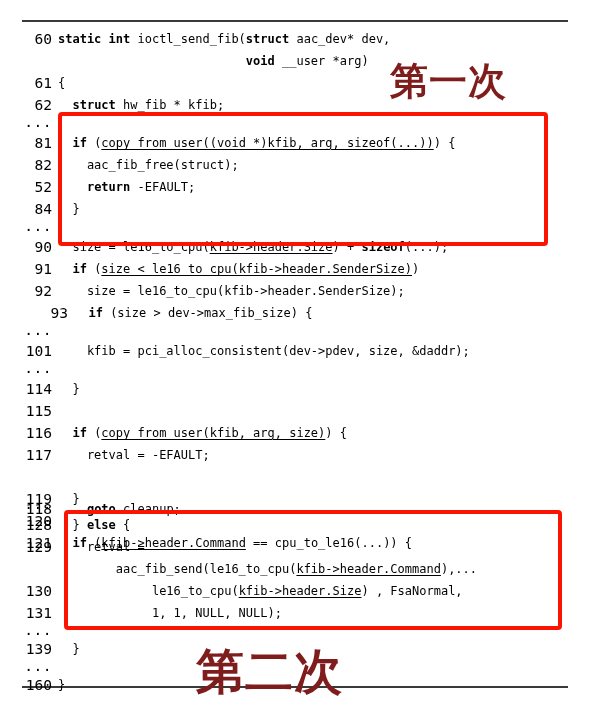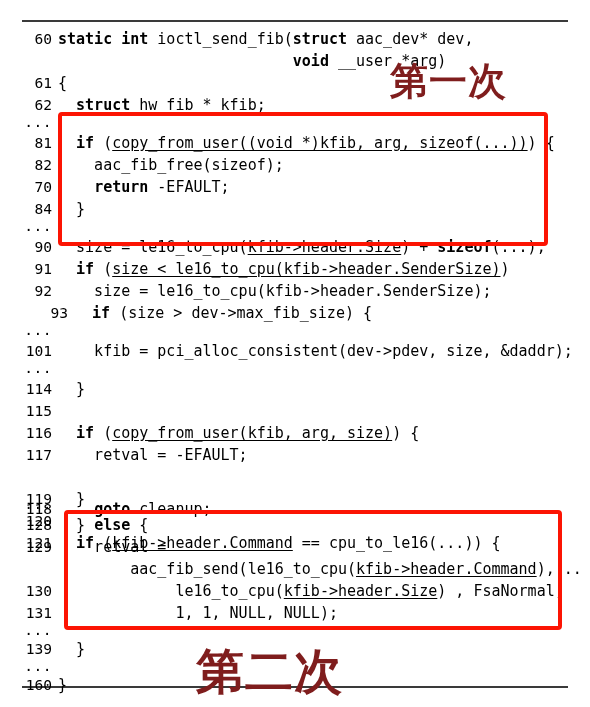--- a/index.html
+++ b/index.html
@@ -69,21 +69,21 @@
     text-align: right;
     padding-right: 0px;
   }
 
   .codetext {
     position: absolute;
     left: 58px;
     top: 0;
     white-space: pre;
     font-family: "DejaVu Sans Mono", "Liberation Mono", monospace;
-    font-size: 15px;
+    font-size: 12px;
     color: #000000;
   }
 
   .kw  { font-weight: bold; }
   .ul  { text-decoration: underline; text-underline-offset: 2px; }
 
   
   .sep-row { height: 16px; line-height: 16px; }
   .sep-row .lineno { line-height: 12px; }
 
@@ -145,25 +145,25 @@
       <span class="lineno dots">...</span>
     </div>
 
     <div class="code-line" style="top:104px;position:absolute;left:0;width:590px;">
       <span class="lineno">81</span>
       <span class="codetext">  <span class="kw">if</span> (<span class="ul">copy_from_user((void *)kfib, arg, sizeof(...))</span>) {</span>
     </div>
 
     <div class="code-line" style="top:126px;position:absolute;left:0;width:590px;">
       <span class="lineno">82</span>
-      <span class="codetext">    aac_fib_free(sizeof);</span>
+      <span class="codetext">    aac_fib_free(struct);</span>
     </div>
 
     <div class="code-line" style="top:148px;position:absolute;left:0;width:590px;">
-      <span class="lineno">70</span>
+      <span class="lineno">52</span>
       <span class="codetext">    <span class="kw">return</span> -EFAULT;</span>
     </div>
 
     <div class="code-line" style="top:170px;position:absolute;left:0;width:590px;">
       <span class="lineno">84</span>
       <span class="codetext">  }</span>
     </div>
 
     <div class="code-line sep-row" style="top:192px;position:absolute;left:0;width:590px;">
       <span class="lineno dots">...</span>

